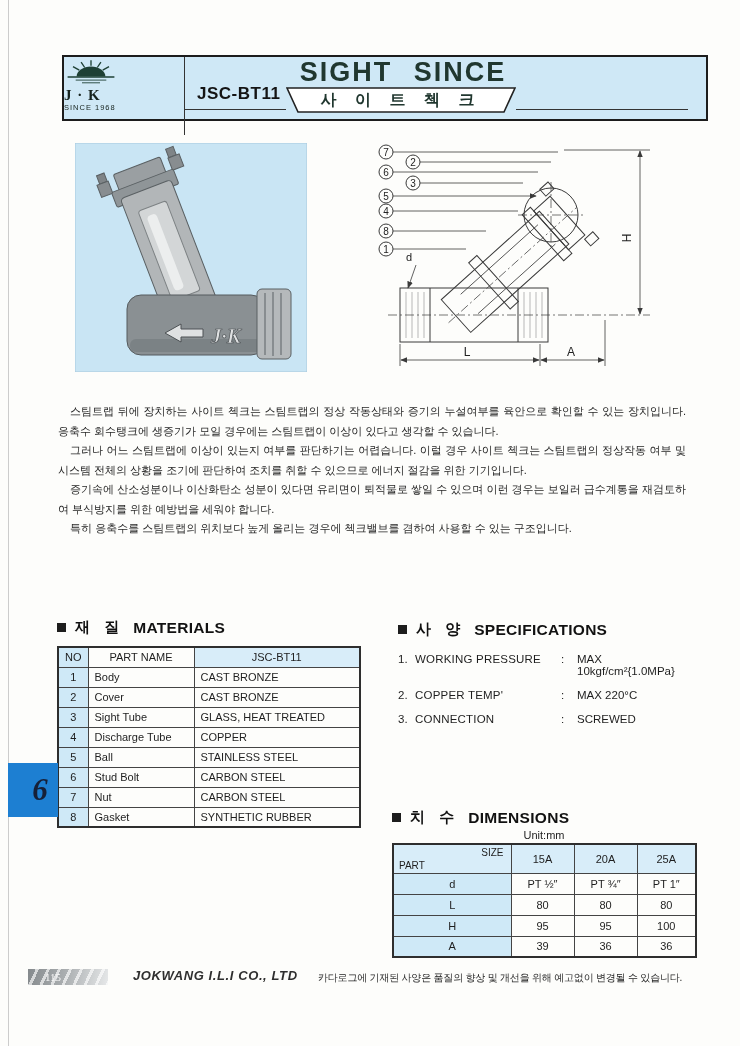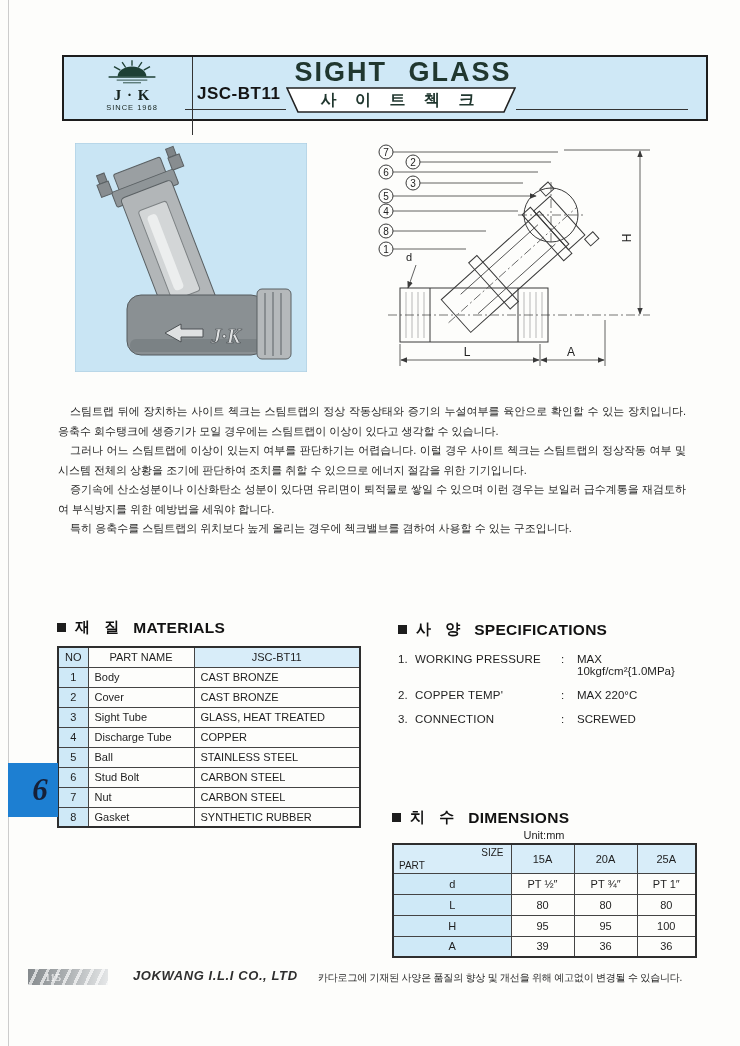--- a/index.html
+++ b/index.html
@@ -10,22 +10,22 @@
     overflow:hidden;
   }
   .page::before { content:""; position:absolute; left:8px; top:0; bottom:0; width:1px; background:#cccccc; }
 
   
   .band {
     position:absolute; left:62px; top:55px; width:646px; height:66px;
     background:#cfe8f6; border:2px solid #1c1c1c;
   }
   .logo-box {
-    position:absolute; left:8px; top:0; width:121px; height:78px;
-    border-right:1.5px solid #333; text-align:center; padding-top:3px;
+    position:absolute; left:0; top:0; width:121px; height:78px;
+    border-right:1.5px solid #333; padding-top:3px;
   }
   .logo-brand { font-family:"Liberation Serif", serif; font-weight:bold; font-size:15px; color:#15221d; letter-spacing:1px; line-height:14px; }
   .logo-since { font-size:7.5px; letter-spacing:1px; color:#15221d; margin-top:1px; }
   .model { position:absolute; left:133px; top:27px; font-size:17px; font-weight:bold; color:#141414; letter-spacing:0.5px; }
   .title {
     position:absolute; left:226px; top:0px; width:226px; text-align:center;
     font-size:27px; font-weight:bold; letter-spacing:2px; word-spacing:12px; color:#20372f;
   }
   .ribbon { position:absolute; left:222px; top:30px; width:230px; height:26px; }
   .ribbon-kr {
@@ -122,21 +122,21 @@
         </g>
         <path d="M14,18 A16,11 0 0 1 46,18 Z" fill="#1e4035"></path>
         <line x1="4" y1="18.5" x2="56" y2="18.5" stroke="#1e4035" stroke-width="1.6"></line>
         <line x1="13" y1="22" x2="47" y2="22" stroke="#1e4035" stroke-width="1"></line>
         <line x1="20" y1="25" x2="40" y2="25" stroke="#1e4035" stroke-width="1"></line>
       </svg>
       <div class="logo-brand">J · K</div>
       <div class="logo-since">SINCE 1968</div>
     </div>
     <div class="model">JSC-BT11</div>
-    <div class="title">SIGHT GLASS</div>
+    <div class="title">SIGHT SINCE</div>
     <svg class="ribbon" viewBox="0 0 230 26">
       <polygon points="1,1 229,1 218,25 12,25" fill="#ffffff" stroke="#222222" stroke-width="1.6"></polygon>
     </svg>
     <div class="ribbon-kr">사 이 트 첵 크</div>
     <div class="hline left"></div>
     <div class="hline right"></div>
   </div>
 
   <div class="photo-box">
     <svg width="232" height="229" viewBox="0 0 232 229">

